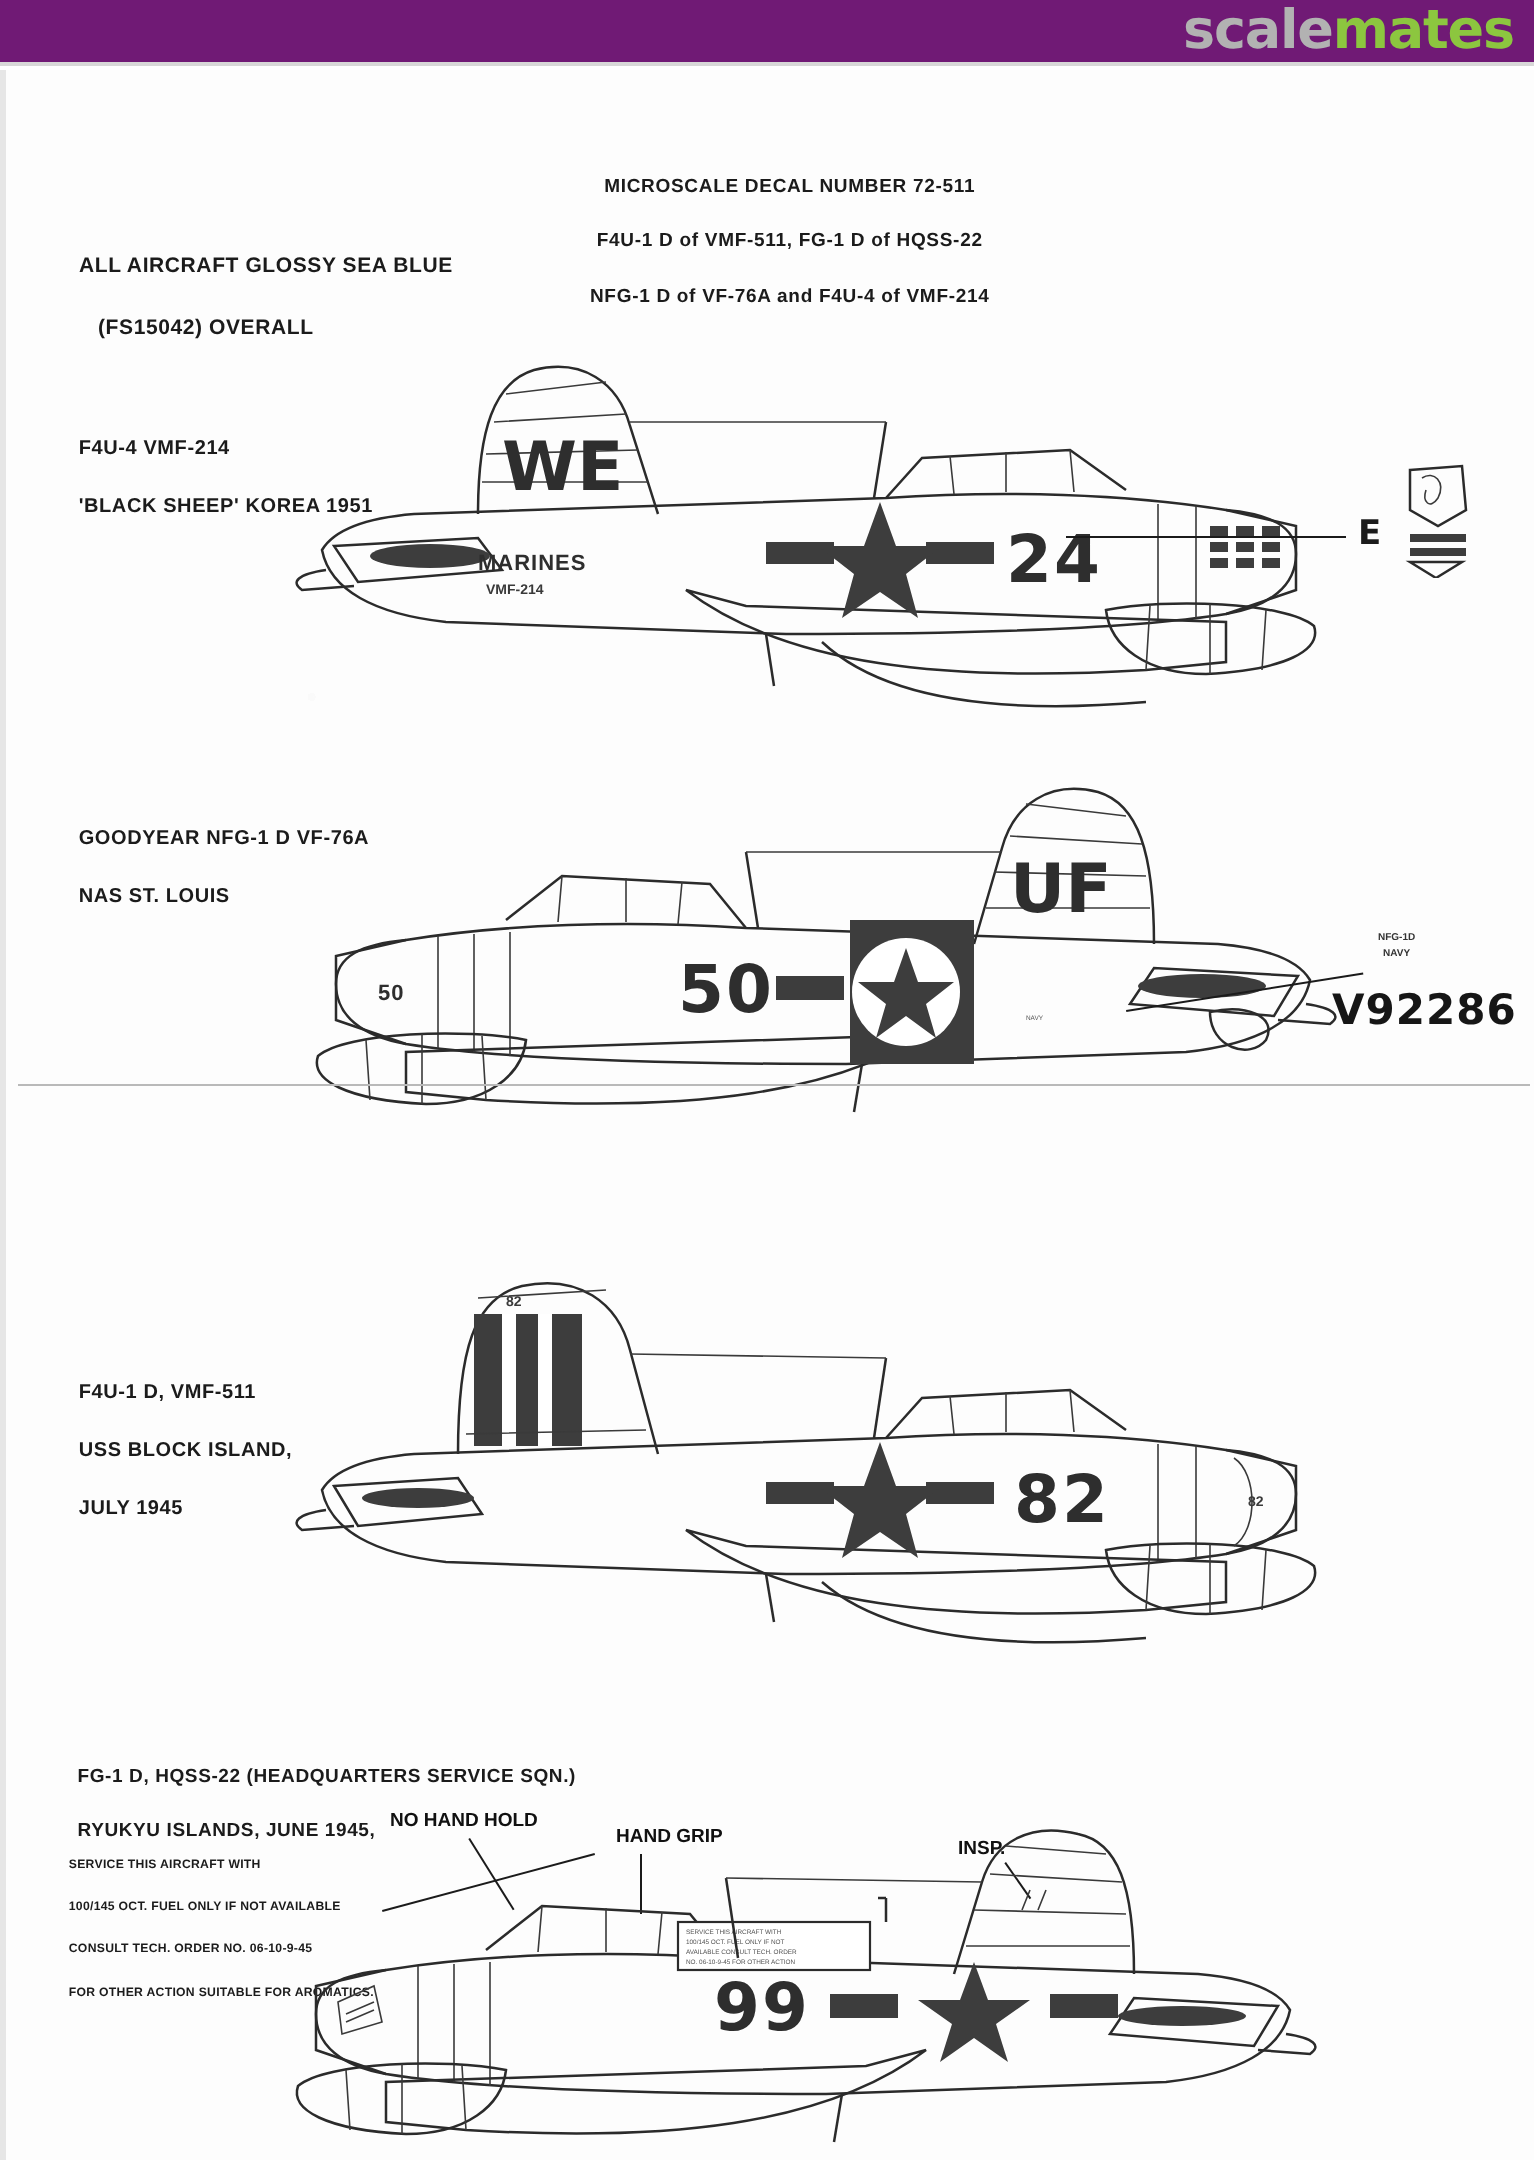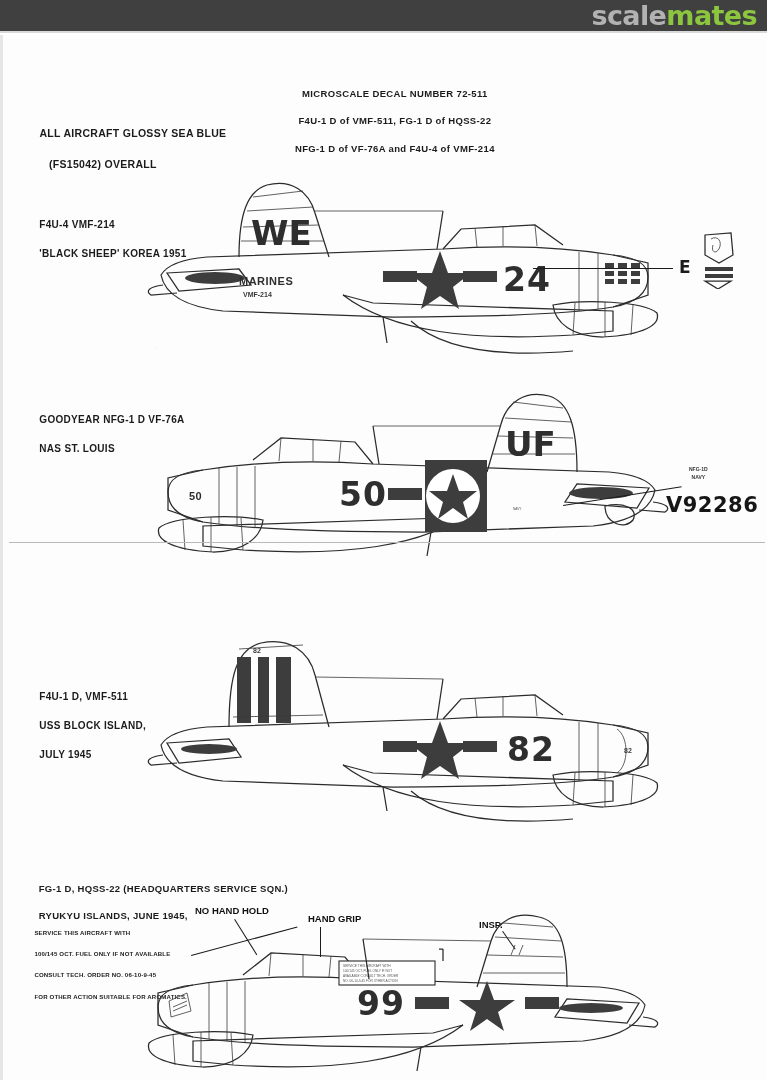--- a/index.html
+++ b/index.html
@@ -14,21 +14,21 @@
     font-family: "Liberation Sans", sans-serif;
     position: relative;
   }
 
   
   #header-bar {
     position: absolute;
     top: 0; left: 0;
     width: 767px;
     height: 33px;
-    background: #404040;
+    background: #701a75;
     border-bottom: 2px solid #d8d8d8;
     box-sizing: border-box;
   }
   #logo {
     position: absolute;
     right: 10px;
     top: 1px;
     font-size: 27px;
     font-weight: bold;
     letter-spacing: -0.6px;

